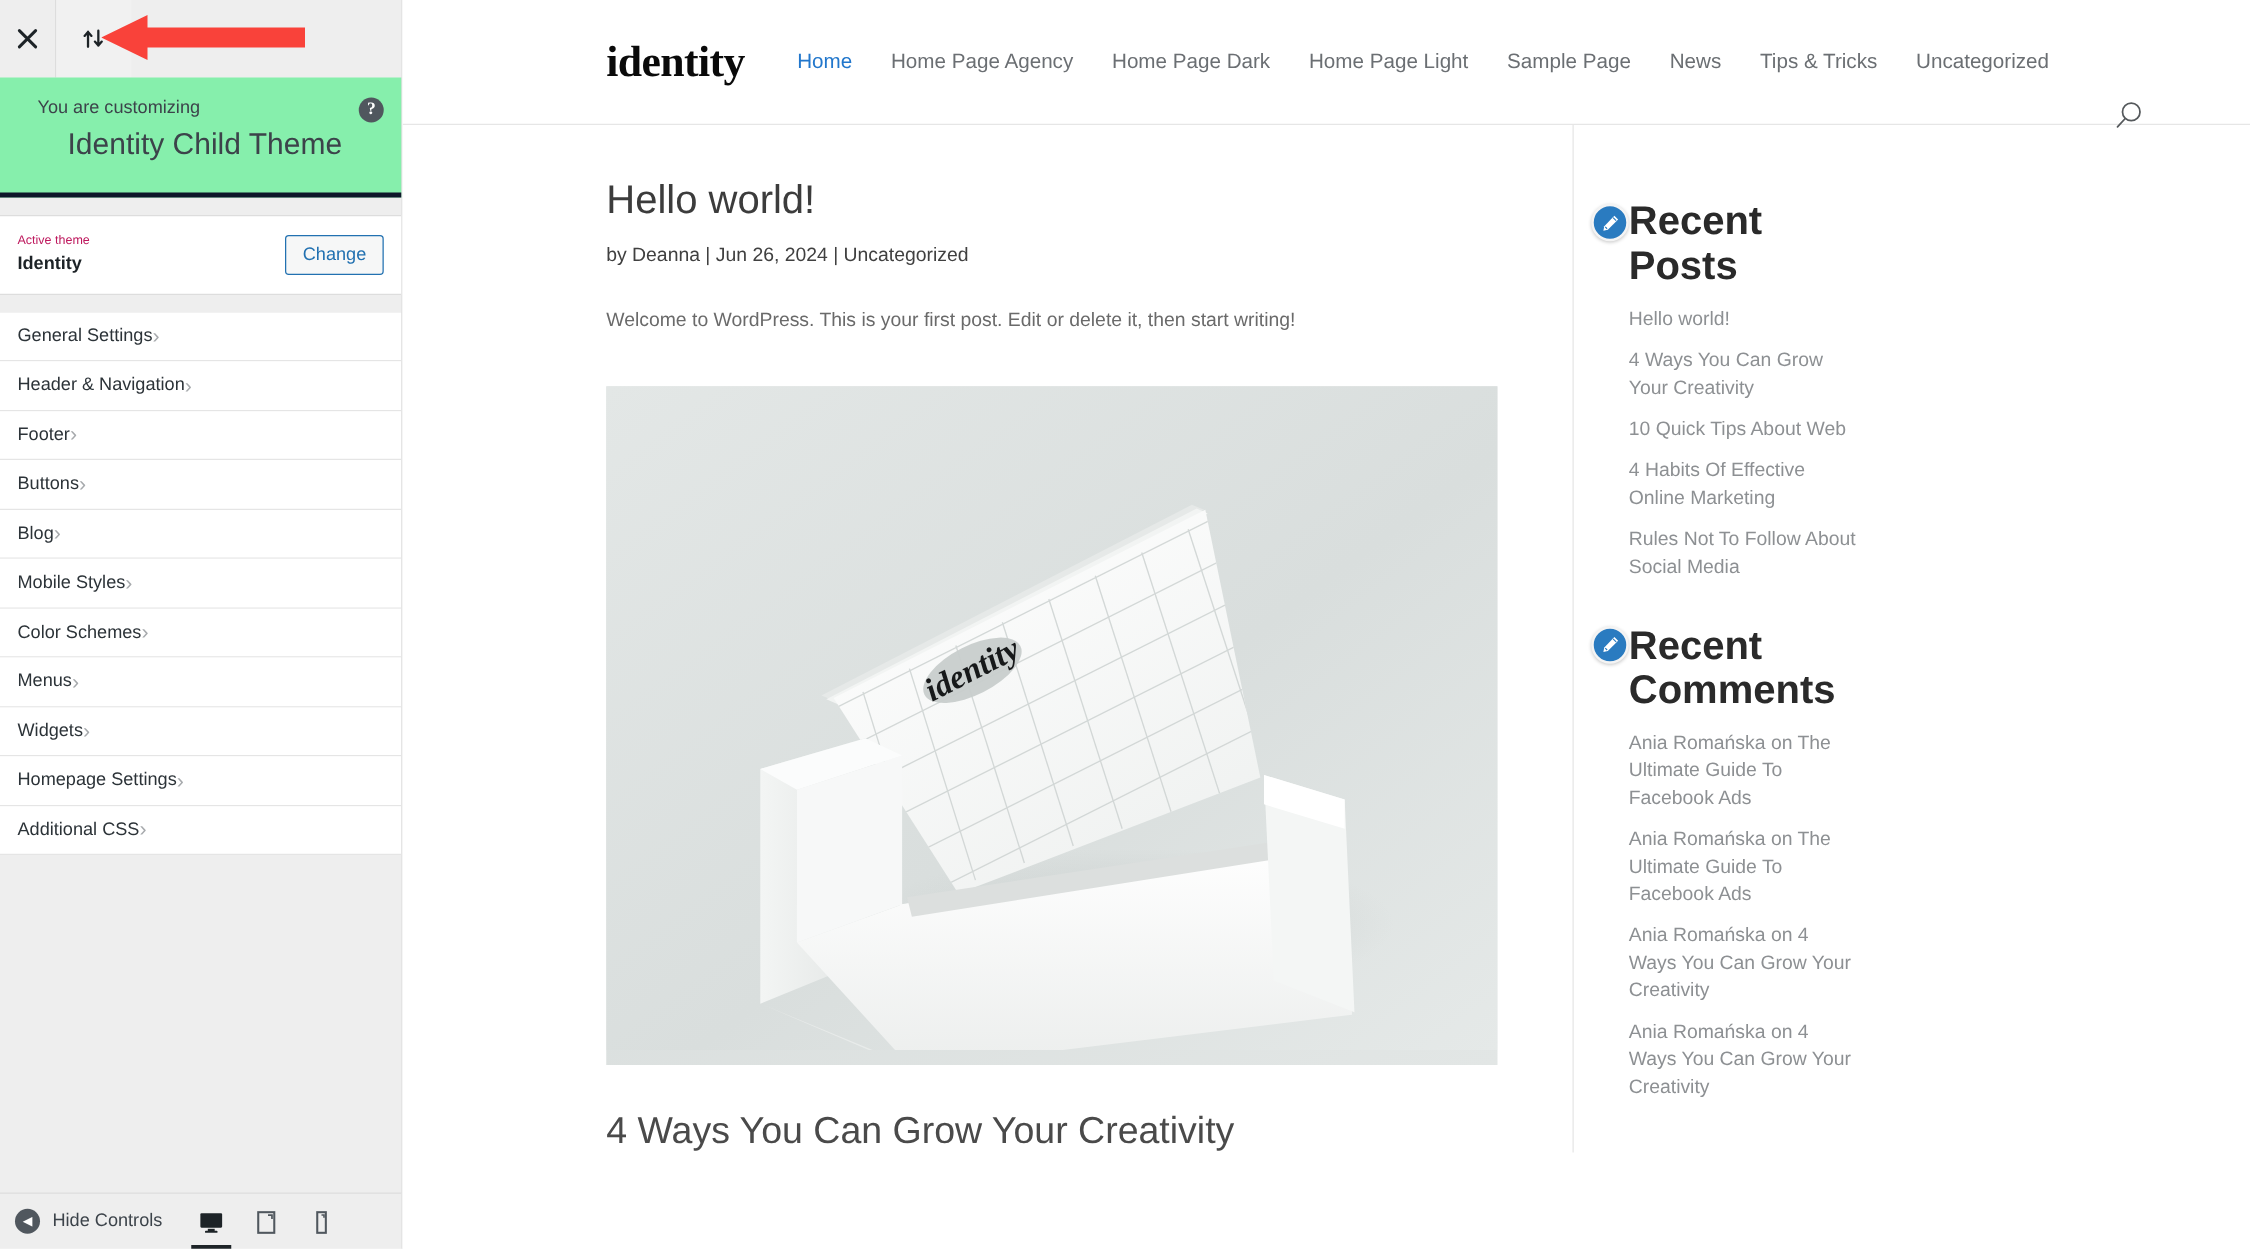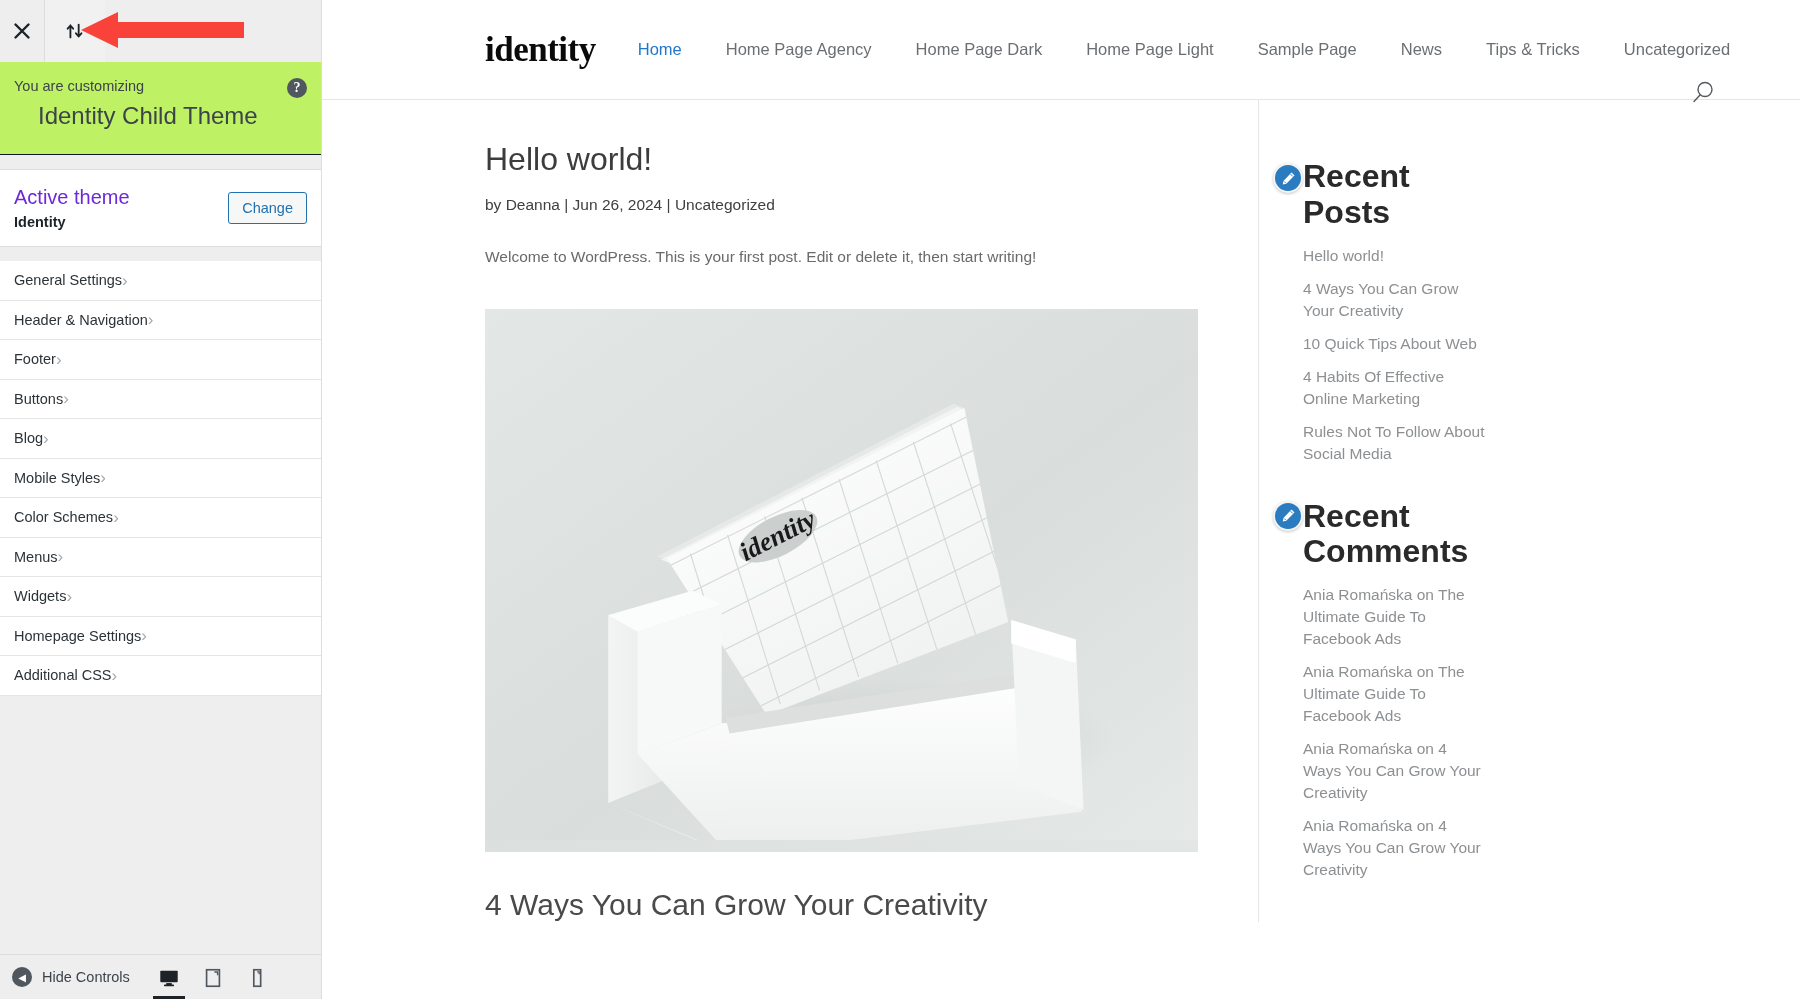--- a/index.html
+++ b/index.html
@@ -35,23 +35,23 @@
   .cz-close svg { width: 20px; height: 20px; }
   .cz-collapse {
     width: 60px; height: 62px;
     display: flex; align-items: center; justify-content: center;
     background: #f1f1f1;
     cursor: pointer;
   }
   .cz-collapse svg { width: 22px; height: 22px; }
 
   .cz-header {
-    background: #bef264;
-    padding: 14px 24px 22px 14px;
-    border-bottom: 1px solid #0f172a;
+    background: #86efac;
+    padding: 14px 24px 22px 30px;
+    border-bottom: 4px solid #0f172a;
     position: relative;
     flex: 0 0 auto;
   }
   .cz-customizing {
     font-size: 14.5px; color: #3c434a; line-height: 1.5;
   }
   .cz-themename {
     font-size: 24px; color: #3c434a; font-weight: 400;
     line-height: 1.35; margin-top: 2px; margin-left: 24px;
   }
@@ -68,21 +68,21 @@
 
   .cz-theme-row {
     background: #fff;
     border-top: 1px solid #ddd;
     border-bottom: 1px solid #ddd;
     padding: 13px 14px;
     display: flex; align-items: center; justify-content: space-between;
     flex: 0 0 auto;
   }
   .cz-theme-info { line-height: 1.45; }
-  .cz-theme-label { font-size: 20px; color: #6d28d9; }
+  .cz-theme-label { font-size: 10px; color: #be185d; }
   .cz-theme-value { font-size: 14.5px; color: #1d2327; font-weight: 700; }
   .cz-change-btn {
     background: #f6f7f7; color: #2271b1;
     border: 1px solid #2271b1; border-radius: 3px;
     font-size: 14.5px; padding: 5px 13px;
     cursor: pointer; font-family: Liberation Sans, sans-serif;
     line-height: 1.4;
   }
 
   .cz-sections { flex: 1 1 auto; overflow: hidden; background: #eeeeee; }
@@ -152,21 +152,21 @@
     padding-left: 163px;
     background: #fff;
     border-bottom: 1px solid #e6e6e6;
   }
   .site-logo {
     font-family: "Liberation Serif", serif;
     font-weight: 700; font-size: 35px; color: #0a0a0a;
     letter-spacing: -0.5px;
     margin-right: 28px;
   }
-  .site-nav { display: flex; align-items: center; gap: 16px; }
+  .site-nav { display: flex; align-items: center; gap: 3px; }
   .site-nav a {
     font-size: 16.5px; color: #6b6f73; text-decoration: none;
     padding: 0 14px; white-space: nowrap;
   }
   .site-nav a.current { color: #2277cc; }
 
   .site-body { display: flex; padding-left: 0; }
   .content-col {
     width: 936px; flex: 0 0 936px;
     padding: 40px 60px 0 163px;

